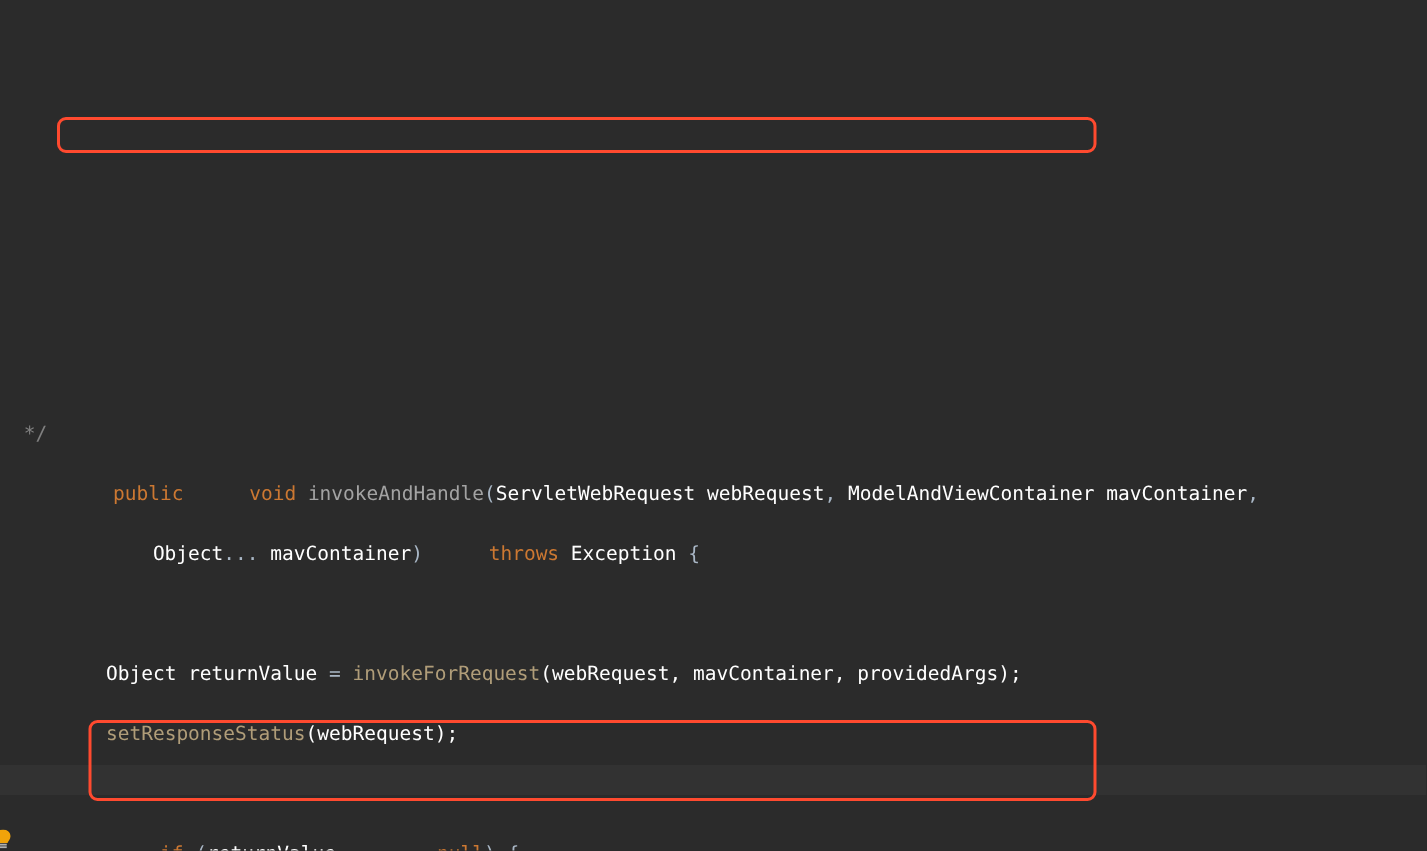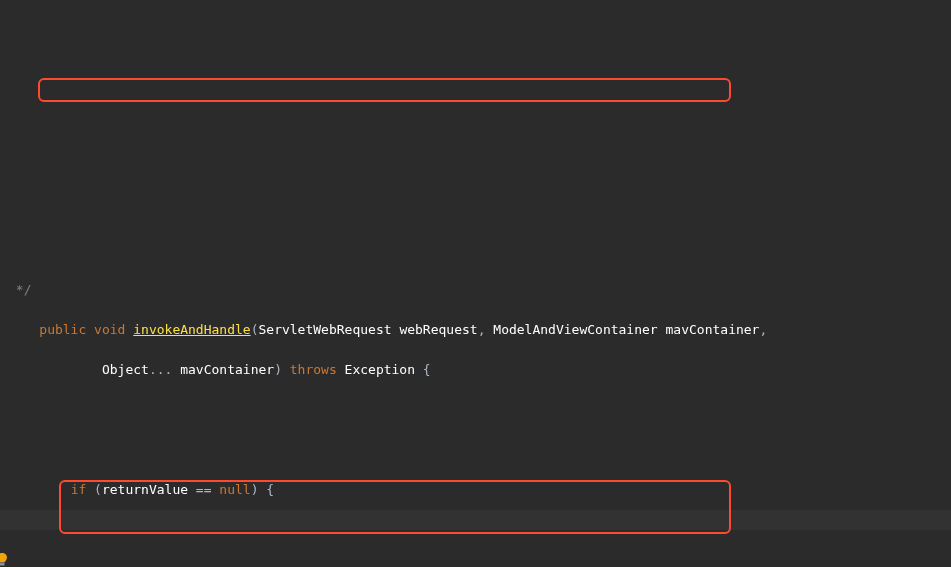--- a/index.html
+++ b/index.html
@@ -14,22 +14,22 @@
     color: #a9b7c6;
   }
   .editor {
     position: relative;
     padding: 0 0 0 8px;
     white-space: pre;
     tab-size: 4;
   }
   .line { display: block; height: 20px; position: relative; }
   .comment { color: #808080; }
-  .keyword { color: #cc7832; }
-  .method-decl { color: #fde047; text-decoration: underline; }
+  .keyword { color: #cc7832; margin-left: 36px; }
+  .method-decl { color: #a3a3a3; }
   .method-call { color: #b09d79; }
   .ident { color: #ffffff; }
   .punct { color: #a9b7c6; }
   .hl-line {
     position: absolute;
     left: 0; right: 0;
     background: #323232;
     z-index: 0;
   }
   .highlight-box {
@@ -67,20 +67,22 @@
       <rect x="3.5" y="9.5" width="5" height="1.2" fill="#b0b0b0"></rect>
       <rect x="3.5" y="11.2" width="5" height="1.2" fill="#b0b0b0"></rect>
     </svg>
   </div>
 
   <div class="code">
 <span class="line"><span class="comment"> */</span></span>
 <span class="line">    <span class="keyword">public</span> <span class="keyword">void</span> <span class="method-decl">invokeAndHandle</span><span class="punct">(</span><span class="ident">ServletWebRequest</span> <span class="ident">webRequest</span><span class="punct">, </span><span class="ident">ModelAndViewContainer</span> <span class="ident">mavContainer</span><span class="punct">,</span></span>
 <span class="line">            <span class="ident">Object</span><span class="punct">... </span><span class="ident">mavContainer</span><span class="punct">) </span><span class="keyword">throws</span><span class="ident"> Exception </span><span class="punct">{</span></span>
 <span class="line"></span>
+<span class="line">        <span class="ident">Object </span><span class="ident">returnValue </span><span class="punct">= </span><span class="method-call">invokeForRequest</span><span class="ident">(webRequest, mavContainer, providedArgs);</span></span>
+<span class="line">        <span class="method-call">setResponseStatus</span><span class="ident">(webRequest);</span></span>
 <span class="line"></span>
 <span class="line">        <span class="keyword">if</span><span class="punct"> (</span><span class="ident">returnValue </span><span class="punct">== </span><span class="keyword">null</span><span class="punct">) {</span></span>
 
 
 
 
 
 
 
 

